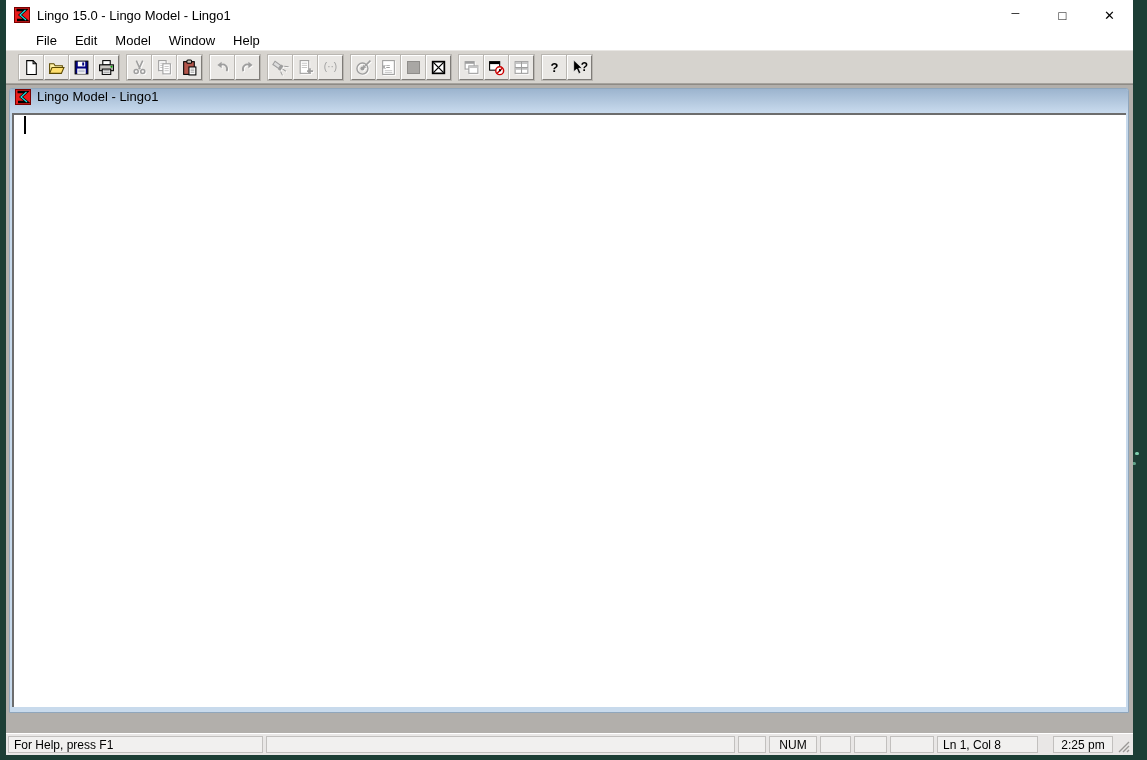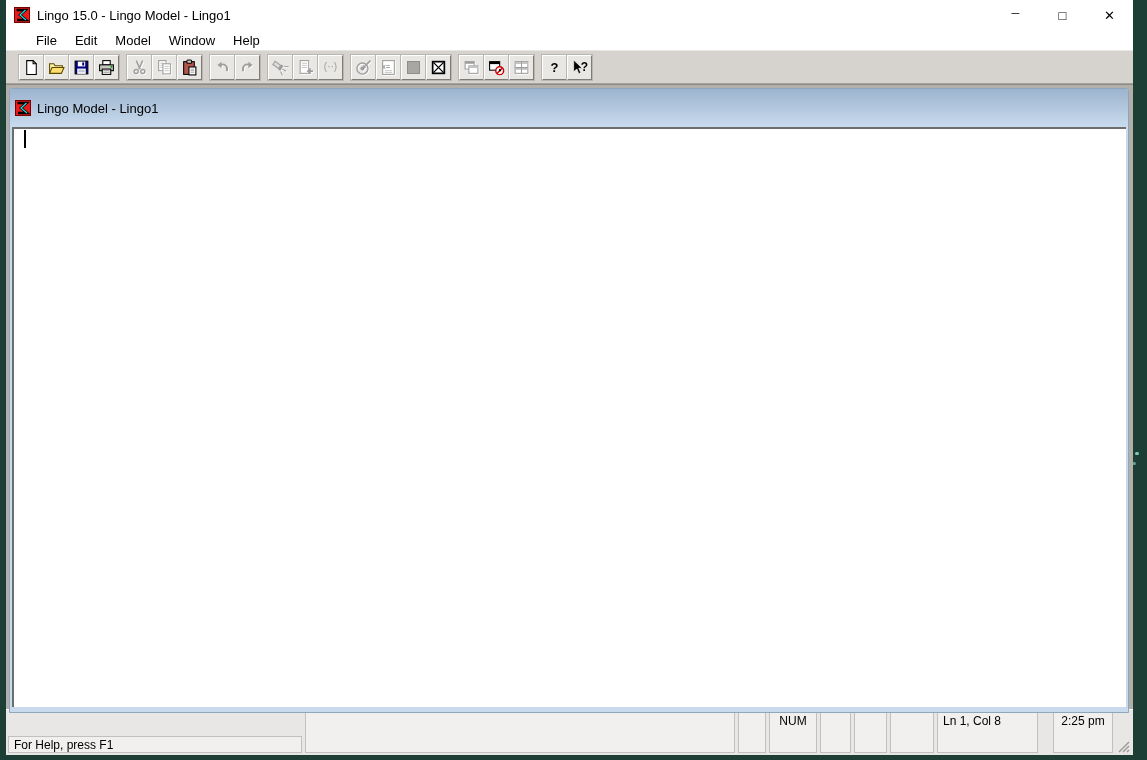--- a/index.html
+++ b/index.html
@@ -42,34 +42,34 @@
   .glyph.gray { color:#9e9e9e; font-weight:normal; font-size:10px; letter-spacing:0; }
   .blanksq { width:13px; height:13px; background:#a9a7a4; border:1px solid #8f8d8a; display:block; }
   .xeq { position:absolute; left:5px; top:7px; font-size:7px; font-weight:bold; color:#9e9e9e; }
   .chq { position:absolute; right:3px; top:4px; font-size:12px; font-weight:bold; color:#000; }
 
   
   .mdi { flex:1 1 auto; background:#b2afab; position:relative; border-top:1px solid #8e8b86; }
   .child { position:absolute; left:3px; top:3px; right:4px; height:625px;
            background:#c8daec; border:1px solid #8fa6bc; border-radius:3px 3px 0 0;
            display:flex; flex-direction:column; }
-  .child-titlebar { height:38px; border-radius:2px 2px 0 0; display:flex; align-items:center;
+  .child-titlebar { height:24px; border-radius:2px 2px 0 0; display:flex; 
                     background:linear-gradient(to bottom,#9cb4ce,#c9dbee); padding-left:5px; }
   .child-icon { width:16px; height:16px; margin-right:6px; display:inline-block; }
   .child-title { font-size:13px; color:#000; }
   .editor { flex:1 1 auto; background:#ffffff; position:relative;
             margin:0 2px 5px 2px; box-shadow:inset 2px 2px 0 #6d6d6d; cursor:text; }
   .caret { position:absolute; left:12px; top:3px; width:2px; height:18px; background:#000; }
 
   
   .statusbar { flex:0 0 21px; background:#e9e7e6; border-top:1px solid #ffffff;
                display:flex; align-items:stretch; gap:3px; padding:2px 3px 2px 2px; }
   .sp { border:1px solid #c2c0be; background:#f1f0ef; font-size:12px; color:#000;
         padding:1px 5px 0 5px; white-space:nowrap; overflow:hidden; }
-  .sp.help { width:294px;margin-top:24px; }
+  .sp.help { width:255px; }
   .sp.grow { flex:1 1 auto; }
   .sp.w28 { width:28px; } .sp.w38 { width:48px; text-align:center; }
   .sp.w31 { width:31px; } .sp.w33 { width:33px; } .sp.w44 { width:44px; }
   .sp.wln { width:101px; } .sp.wtime { width:60px; text-align:center;margin-left:12px; }
   .grip { width:14px; display:flex; align-items:flex-end; justify-content:flex-end; }
 </style>
 </head>
 <body>
 
 <div class="desktop">

